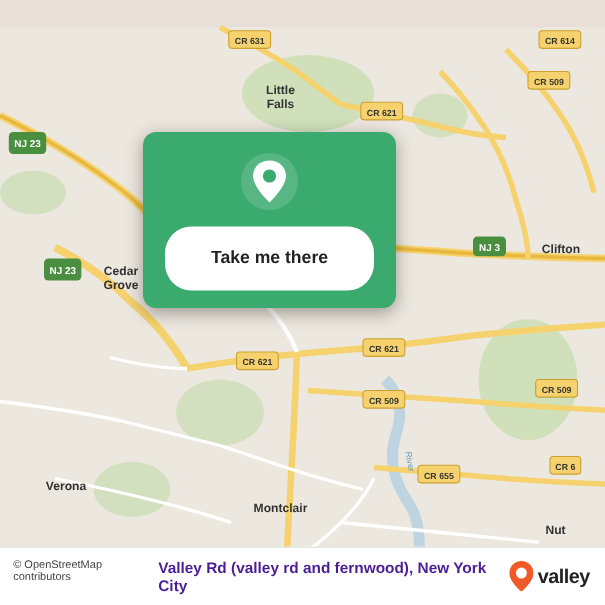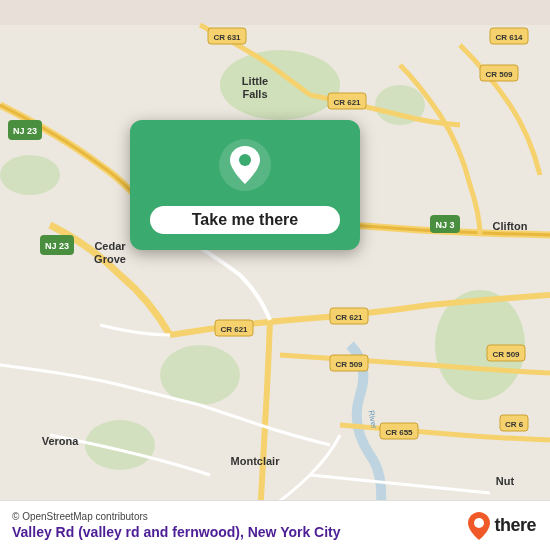--- a/index.html
+++ b/index.html
@@ -47,21 +47,21 @@
       width: 54px;
       height: 54px;
       margin-bottom: 14px;
     }
 
     .take-me-there-btn {
       background: white;
       color: #222;
       border: none;
       border-radius: 24px;
-      padding: 5px 28px;
+      padding: 20px 28px;
       font-size: 16px;
       font-weight: 600;
       cursor: pointer;
       width: 100%;
       text-align: center;
     }
 
     
     .bottom-bar {
       position: absolute;
@@ -72,21 +72,21 @@
       display: flex;
       align-items: center;
       justify-content: space-between;
       padding: 10px 14px 10px 12px;
       z-index: 20;
       border-top: 1px solid #ddd;
     }
 
     .bottom-bar-left {
       display: flex;
-      flex-direction: column;
+      flex-direction: row;
     }
 
     .osm-credit {
       font-size: 10px;
       color: #444;
       margin-bottom: 2px;
     }
 
     .location-name {
       font-size: 14px;
@@ -233,17 +233,17 @@
     <div class="bottom-bar-left">
       <span class="osm-credit">© OpenStreetMap contributors</span>
       <span class="location-name">Valley Rd (valley rd and fernwood), New York City</span>
     </div>
 
     <div class="moovit-logo">
       <svg class="moovit-pin" viewBox="0 0 22 28" xmlns="http://www.w3.org/2000/svg">
         <path d="M11 0 C5 0 0 5 0 11 C0 19 11 28 11 28 C11 28 22 19 22 11 C22 5 17 0 11 0 Z" fill="#f05a28"></path>
         <circle cx="11" cy="11" r="5" fill="white"></circle>
       </svg>
-      <span class="moovit-text">there</span>
+      <span class="moovit-text">valley</span>
     </div>
   </div>
 
 </div>
 
 </body></html>

